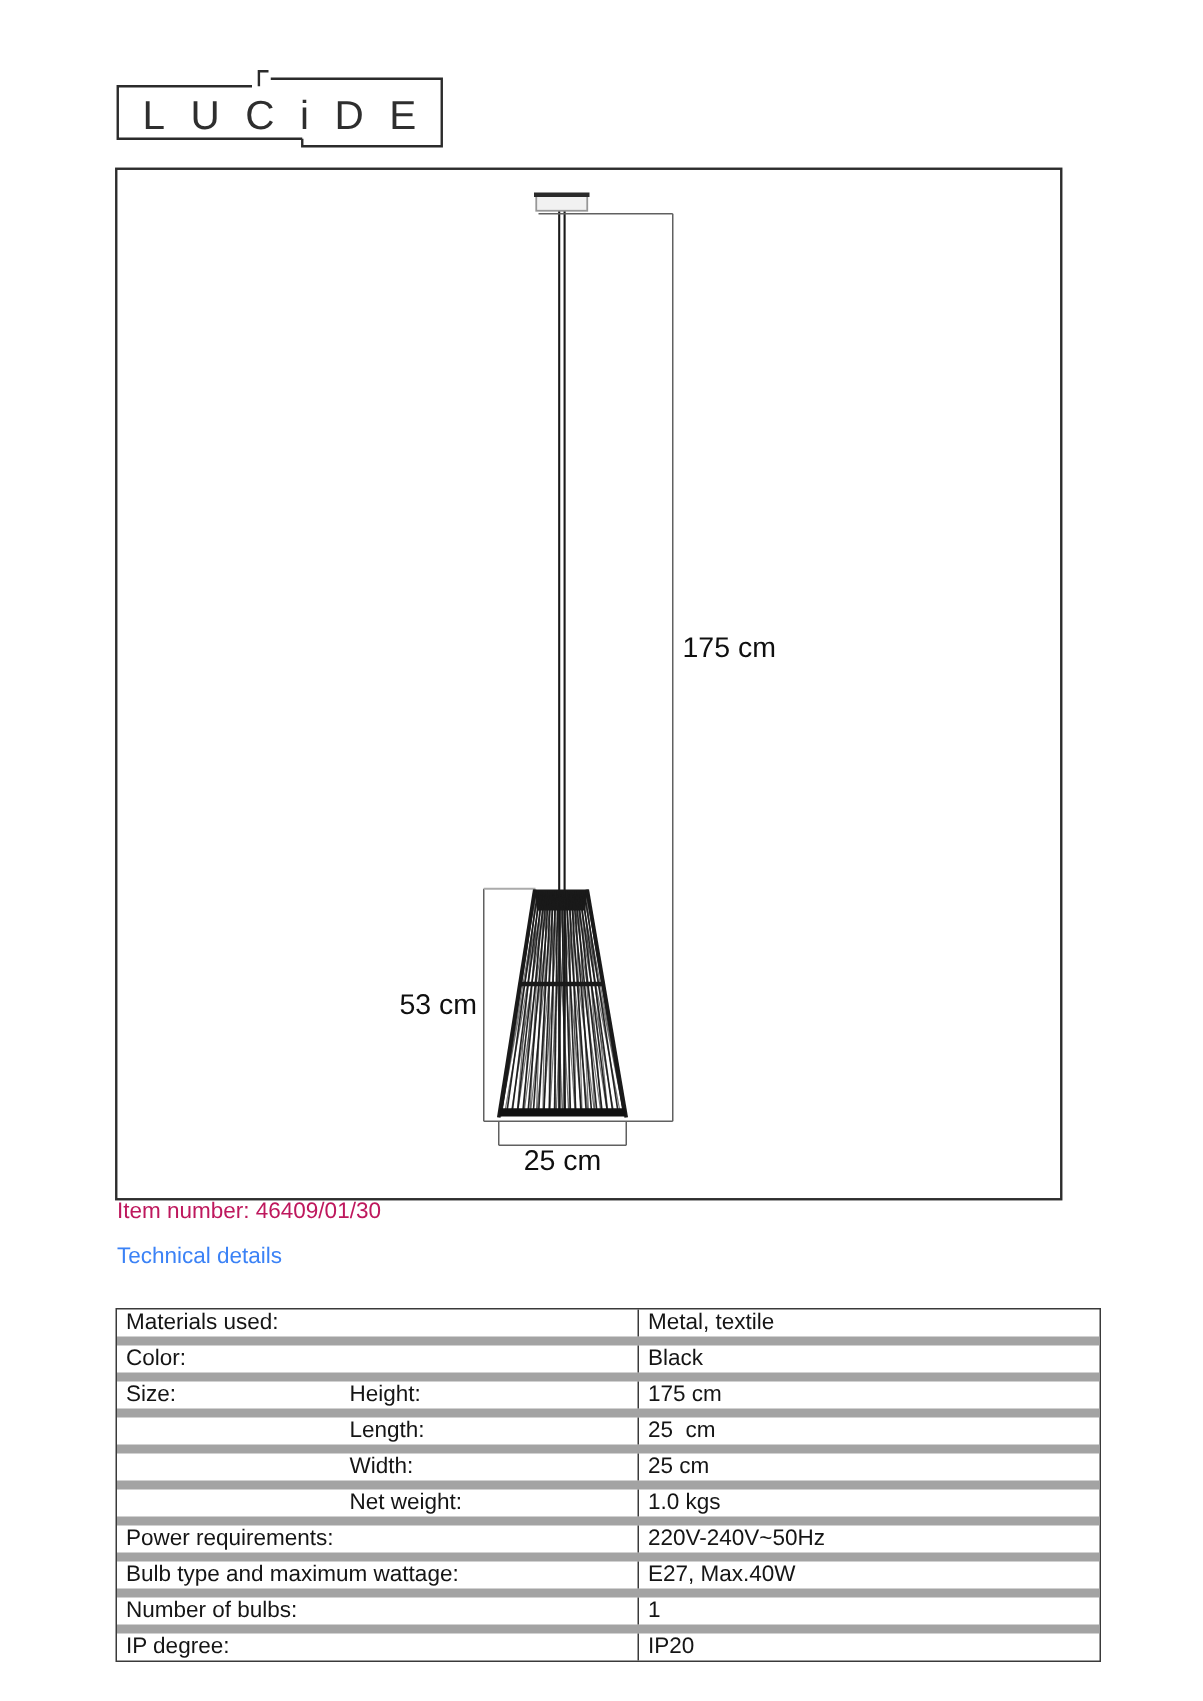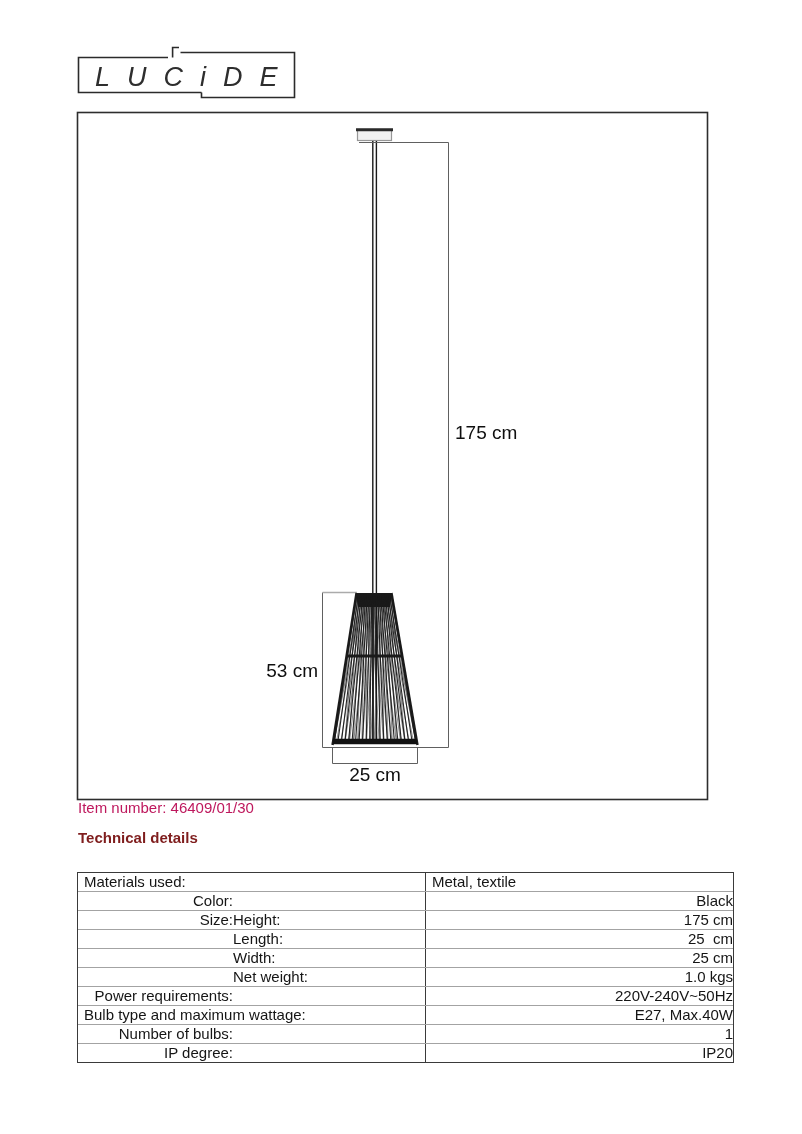--- a/index.html
+++ b/index.html
@@ -1,44 +1,44 @@
 <!DOCTYPE html>
 <html><head>
 <meta charset="utf-8">
 <style>
   html,body{margin:0;padding:0;background:#fff;}
   .page{
     position:relative;width:802px;height:1134px;background:#ffffff;
     font-family:"Liberation Sans", sans-serif;color:#1a1a1a;overflow:hidden;
   }
   
-  .logo{position:absolute;left:0;top:0;width:310px;height:110px;font-style:italic;}
+  .logo{position:absolute;left:0;top:0;width:310px;height:110px;}
   .logo-letters{
     position:absolute;left:95px;top:60px;height:34px;line-height:34px;
     font-size:27px;letter-spacing:17px;color:#2e2e2e;white-space:nowrap;
   }
   
   .diagram-svg{position:absolute;left:0;top:0;width:802px;height:1134px;}
   .dim-label{
     position:absolute;font-size:19px;color:#0f0f0f;white-space:nowrap;
   }
   .dim-175{left:455px;top:422px;}
   .dim-45{left:238px;top:660px;width:80px;text-align:right;}
   .dim-25{left:330px;top:764px;width:90px;text-align:center;}
   
   .item-number{position:absolute;left:78px;top:799px;font-size:15px;color:#be185d;}
-  .table-title{position:absolute;left:78px;top:829px;font-size:15px;color:#7f1d1d;font-weight:bold;}
+  .table-title{position:absolute;left:78px;top:829px;font-size:15px;color:#3b82f6;}
   
   .tech-table{
     position:absolute;left:77px;top:872px;width:657px;
     border:1px solid #3a3a3a;box-sizing:border-box;background:#fff;
     font-size:15px;color:#151515;
   }
   .t-row{display:flex;height:18px;line-height:18px;}
-  .t-row + .t-row{border-top:1px solid #a3a3a3;text-align:right;}
+  .t-row + .t-row{border-top:6px solid #a3a3a3;}
   .t-col1{width:314px;display:flex;box-sizing:border-box;}
   .t-label{padding-left:6px;width:155px;box-sizing:border-box;white-space:nowrap;overflow:visible;}
   .t-sublabel{white-space:nowrap;}
   .t-value{
     flex:1;border-left:1px solid #3a3a3a;padding-left:6px;
     box-sizing:border-box;white-space:pre-wrap;margin-left:33px;
   }
 </style>
 </head>
 <body>

